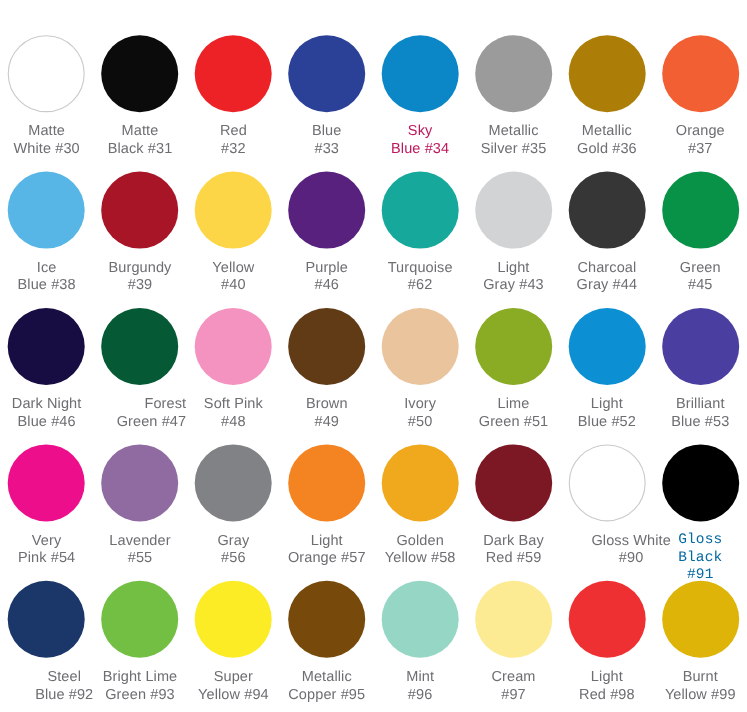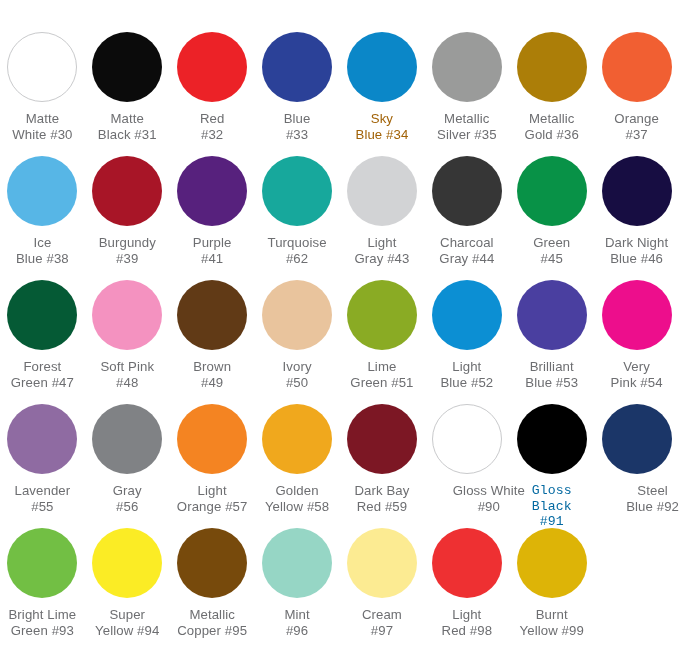--- a/index.html
+++ b/index.html
@@ -75,21 +75,21 @@
       <div class="swatch-label" style="color: rgb(109, 110, 113);">Red
 #32</div>
     </div>
     <div class="swatch">
       <div class="swatch-dot" style="background: rgb(43, 65, 152);"></div>
       <div class="swatch-label" style="color: rgb(109, 110, 113);">Blue
 #33</div>
     </div>
     <div class="swatch">
       <div class="swatch-dot" style="background: rgb(11, 135, 200);"></div>
-      <div class="swatch-label" style="color: #a16207; text-align: center;">Sky
+      <div class="swatch-label" style="color: #be185d; text-align: center;">Sky
 Blue #34</div>
     </div>
     <div class="swatch">
       <div class="swatch-dot" style="background: rgb(154, 155, 154);"></div>
       <div class="swatch-label" style="color: rgb(109, 110, 113);">Metallic
 Silver #35</div>
     </div>
     <div class="swatch">
       <div class="swatch-dot" style="background: rgb(172, 126, 8);"></div>
       <div class="swatch-label" style="color: rgb(109, 110, 113);">Metallic
@@ -104,23 +104,28 @@
       <div class="swatch-dot" style="background: rgb(87, 182, 230);"></div>
       <div class="swatch-label" style="color: rgb(109, 110, 113);">Ice
 Blue #38</div>
     </div>
     <div class="swatch">
       <div class="swatch-dot" style="background: rgb(168, 21, 39);"></div>
       <div class="swatch-label" style="color: rgb(109, 110, 113);">Burgundy
 #39</div>
     </div>
     <div class="swatch">
+      <div class="swatch-dot" style="background: rgb(252, 214, 70);"></div>
+      <div class="swatch-label" style="color: rgb(109, 110, 113);">Yellow
+#40</div>
+    </div>
+    <div class="swatch">
       <div class="swatch-dot" style="background: rgb(87, 33, 125);"></div>
       <div class="swatch-label" style="color: rgb(109, 110, 113);">Purple
-#41</div>
+#46</div>
     </div>
     <div class="swatch">
       <div class="swatch-dot" style="background: rgb(23, 168, 156);"></div>
       <div class="swatch-label" style="color: rgb(109, 110, 113);">Turquoise
 #62</div>
     </div>
     <div class="swatch">
       <div class="swatch-dot" style="background: rgb(210, 211, 213);"></div>
       <div class="swatch-label" style="color: rgb(109, 110, 113);">Light
 Gray #43</div>
@@ -135,21 +140,21 @@
       <div class="swatch-label" style="color: rgb(109, 110, 113);">Green
 #45</div>
     </div>
     <div class="swatch">
       <div class="swatch-dot" style="background: rgb(23, 13, 66);"></div>
       <div class="swatch-label" style="color: rgb(109, 110, 113);">Dark Night
 Blue #46</div>
     </div>
     <div class="swatch">
       <div class="swatch-dot" style="background: rgb(5, 90, 53);"></div>
-      <div class="swatch-label" style="color: rgb(109, 110, 113);">Forest
+      <div class="swatch-label" style="color: rgb(109, 110, 113); text-align: right;">Forest
 Green #47</div>
     </div>
     <div class="swatch">
       <div class="swatch-dot" style="background: rgb(244, 146, 192);"></div>
       <div class="swatch-label" style="color: rgb(109, 110, 113);">Soft Pink
 #48</div>
     </div>
     <div class="swatch">
       <div class="swatch-dot" style="background: rgb(97, 58, 22);"></div>
       <div class="swatch-label" style="color: rgb(109, 110, 113);">Brown

